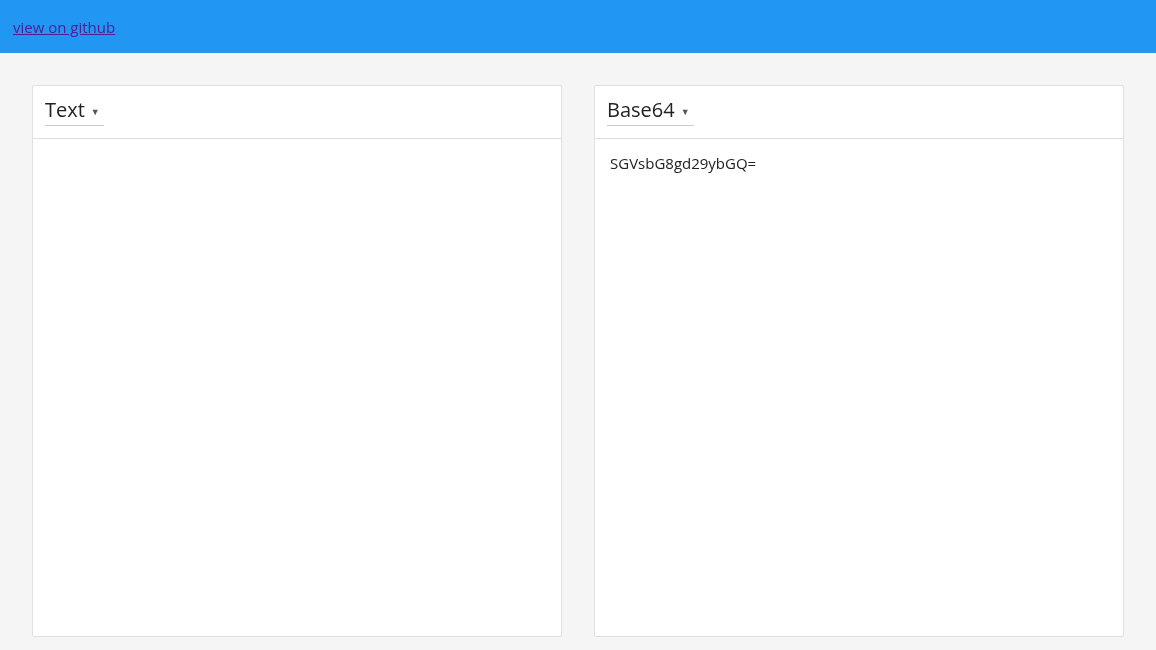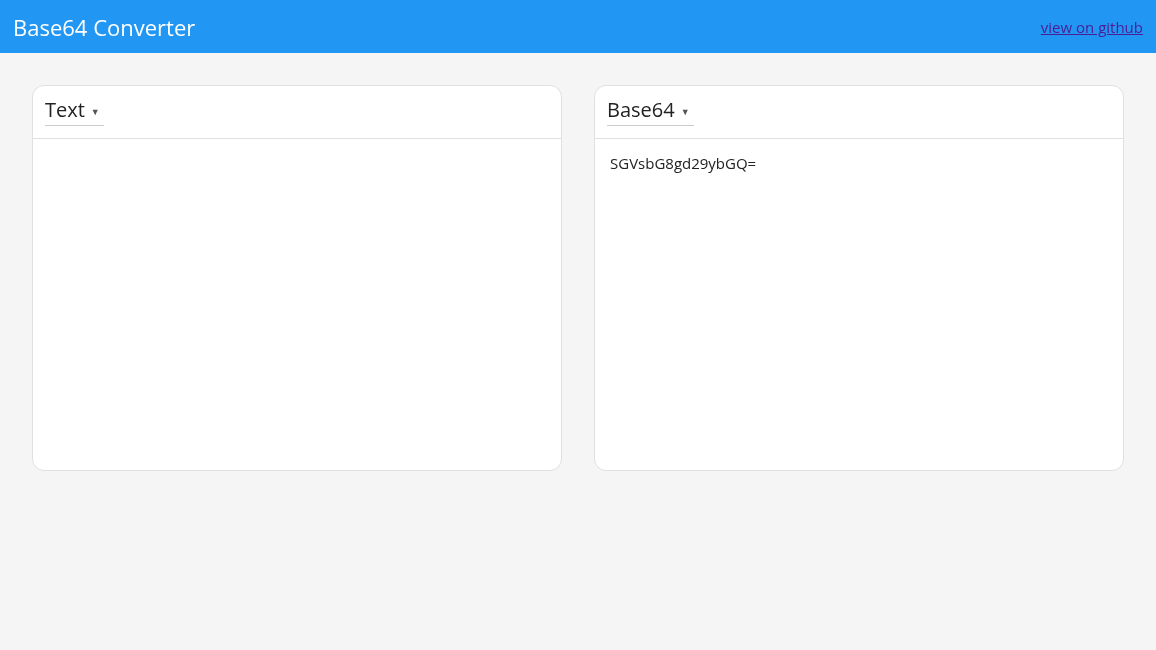--- a/index.html
+++ b/index.html
@@ -40,24 +40,24 @@
     .main {
       display: flex;
       gap: 32px;
       padding: 32px;
     }
     
     .panel {
       flex: 1;
       background: white;
       border: 1px solid #e0e0e0;
-      border-radius: 12px;
+      border-radius: 2px;
       display: flex;
       flex-direction: column;
-      height: 386px;
+      height: 552px;
     }
     
     .panel-header {
       border-bottom: 1px solid #e0e0e0;
       padding: 10px 12px 12px 12px;
     }
     
     .dropdown {
       display: inline-flex;
       align-items: baseline;
@@ -95,21 +95,20 @@
       font-family: inherit;
       font-size: 15px;
       color: #222;
       background: transparent;
     }
   </style>
 </head>
 <body>
 
 <div class="header">
-  <div class="app-title">Base64 Converter</div>
   <a href="#" class="github-link">view on github</a>
 </div>
 
 <div class="main">
 
   <div class="panel">
     <div class="panel-header">
       <div class="dropdown">
         <span class="dropdown-label">Text</span>
         <span class="dropdown-icon">▼</span>

